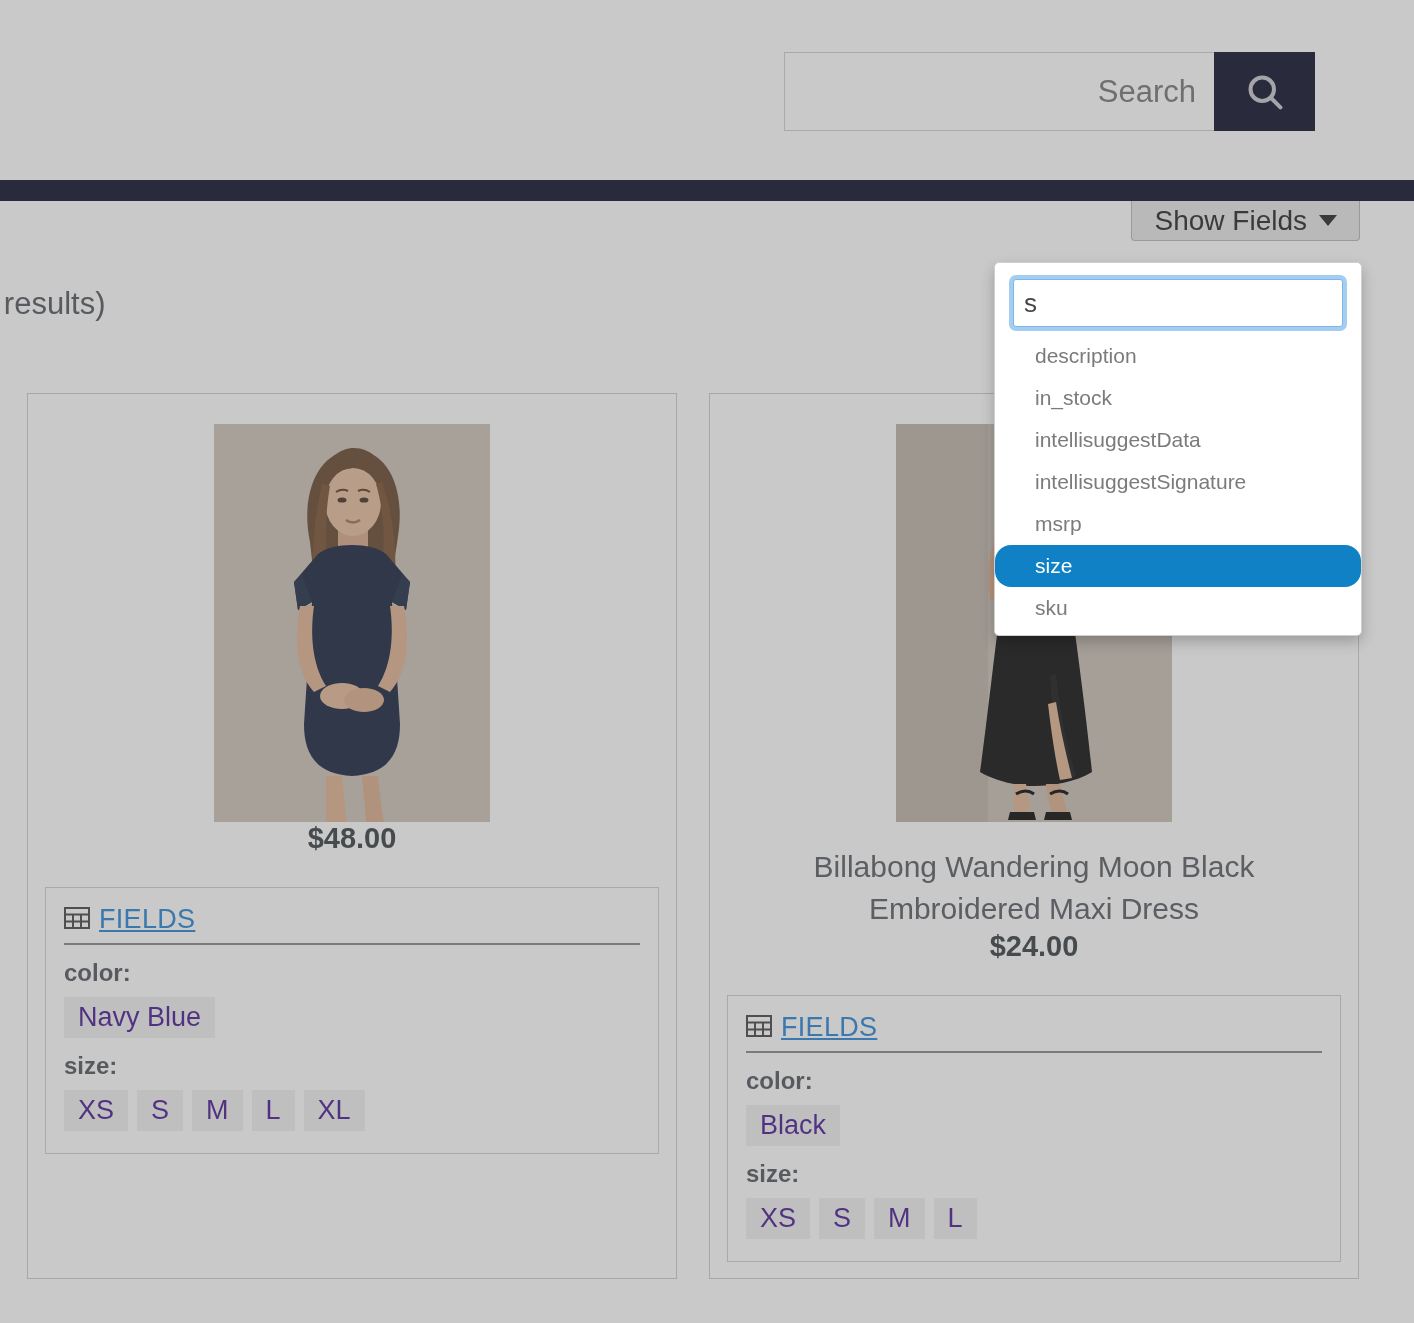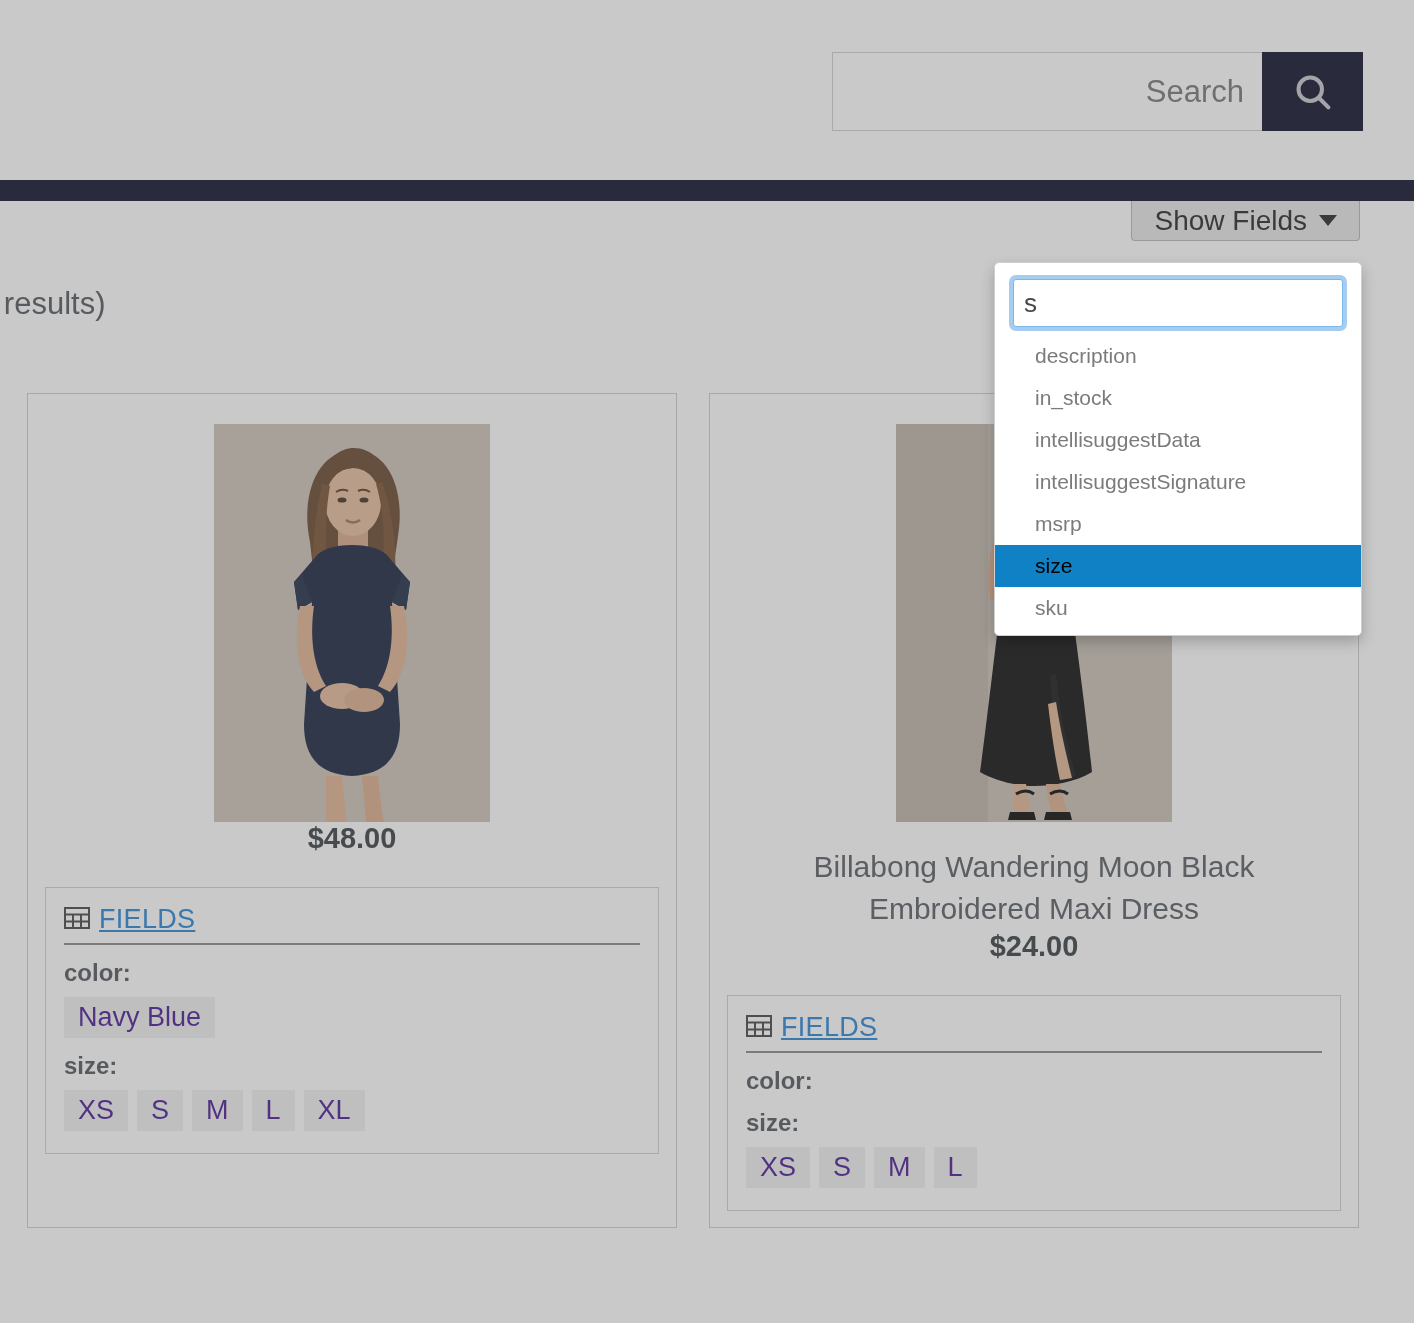--- a/index.html
+++ b/index.html
@@ -34,21 +34,21 @@
   
   #header-band {
     position: absolute;
     left: 0; top: 0;
     width: 1414px; height: 180px;
     background: #ffffff;
   }
 
   #search-wrap {
     position: absolute;
-    left: 832px;
+    left: 784px;
     top: 52px;
     width: 531px;
     height: 79px;
     display: flex;
   }
   #search-input {
     flex: 1 1 auto;
     border: 1px solid #cfcfcf;
     border-right: none;
     background: #ffffff;
@@ -246,21 +246,22 @@
   }
   .dropdown-item {
     font-size: 21px;
     color: #7b7b7b;
     padding: 9px 18px 9px 40px;
     cursor: pointer;
     white-space: nowrap;
   }
   .dropdown-item.selected {
     background: #0f81c4;
-    color: #000000;
+    color: #ffffff;
+    border-radius: 16px;
   }
 
   
 </style>
 </head>
 <body>
 
 <div id="page">
 
   <div id="header-band">
@@ -400,20 +401,23 @@
               <line x1="1" y1="8.5" x2="25" y2="8.5" stroke="#4a4a4a" stroke-width="2"></line>
               <line x1="1" y1="15.5" x2="25" y2="15.5" stroke="#4a4a4a" stroke-width="2"></line>
               <line x1="9" y1="8.5" x2="9" y2="22" stroke="#4a4a4a" stroke-width="2"></line>
               <line x1="17" y1="8.5" x2="17" y2="22" stroke="#4a4a4a" stroke-width="2"></line>
             </svg>
           </span>
           <span class="fields-header-label">FIELDS</span>
         </div>
 
         <div class="field-key">color:</div>
+        <div class="chip-row">
+          <span class="chip">Black</span>
+        </div>
 
         <div class="field-key">size:</div>
         <div class="chip-row">
           <span class="chip">XS</span>
           <span class="chip">S</span>
           <span class="chip">M</span>
           <span class="chip">L</span>
         </div>
       </div>
     </div>

